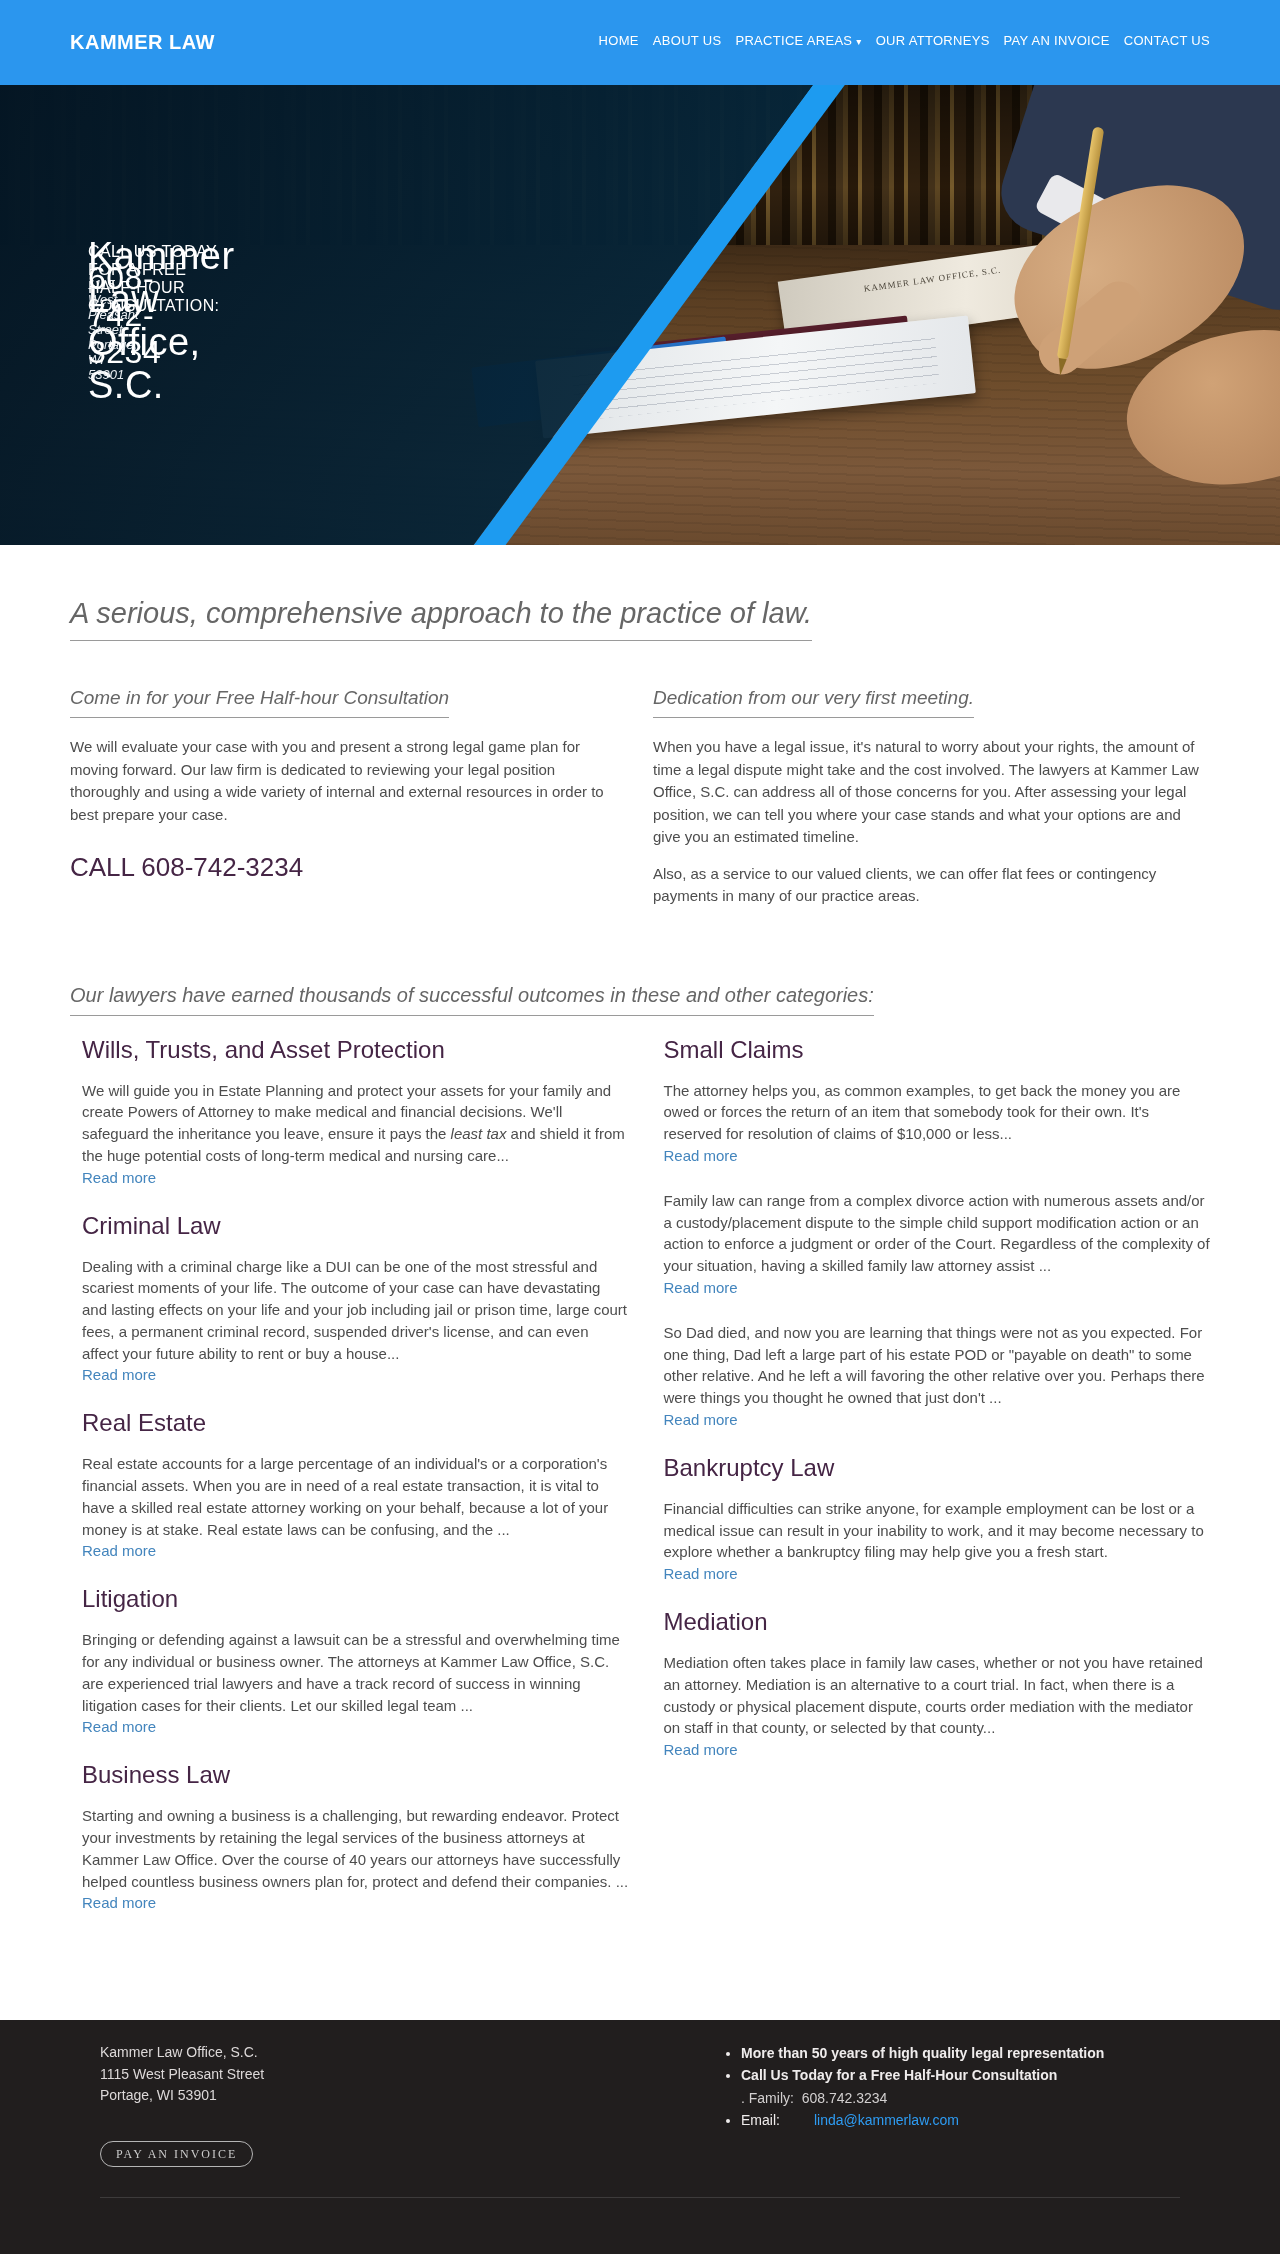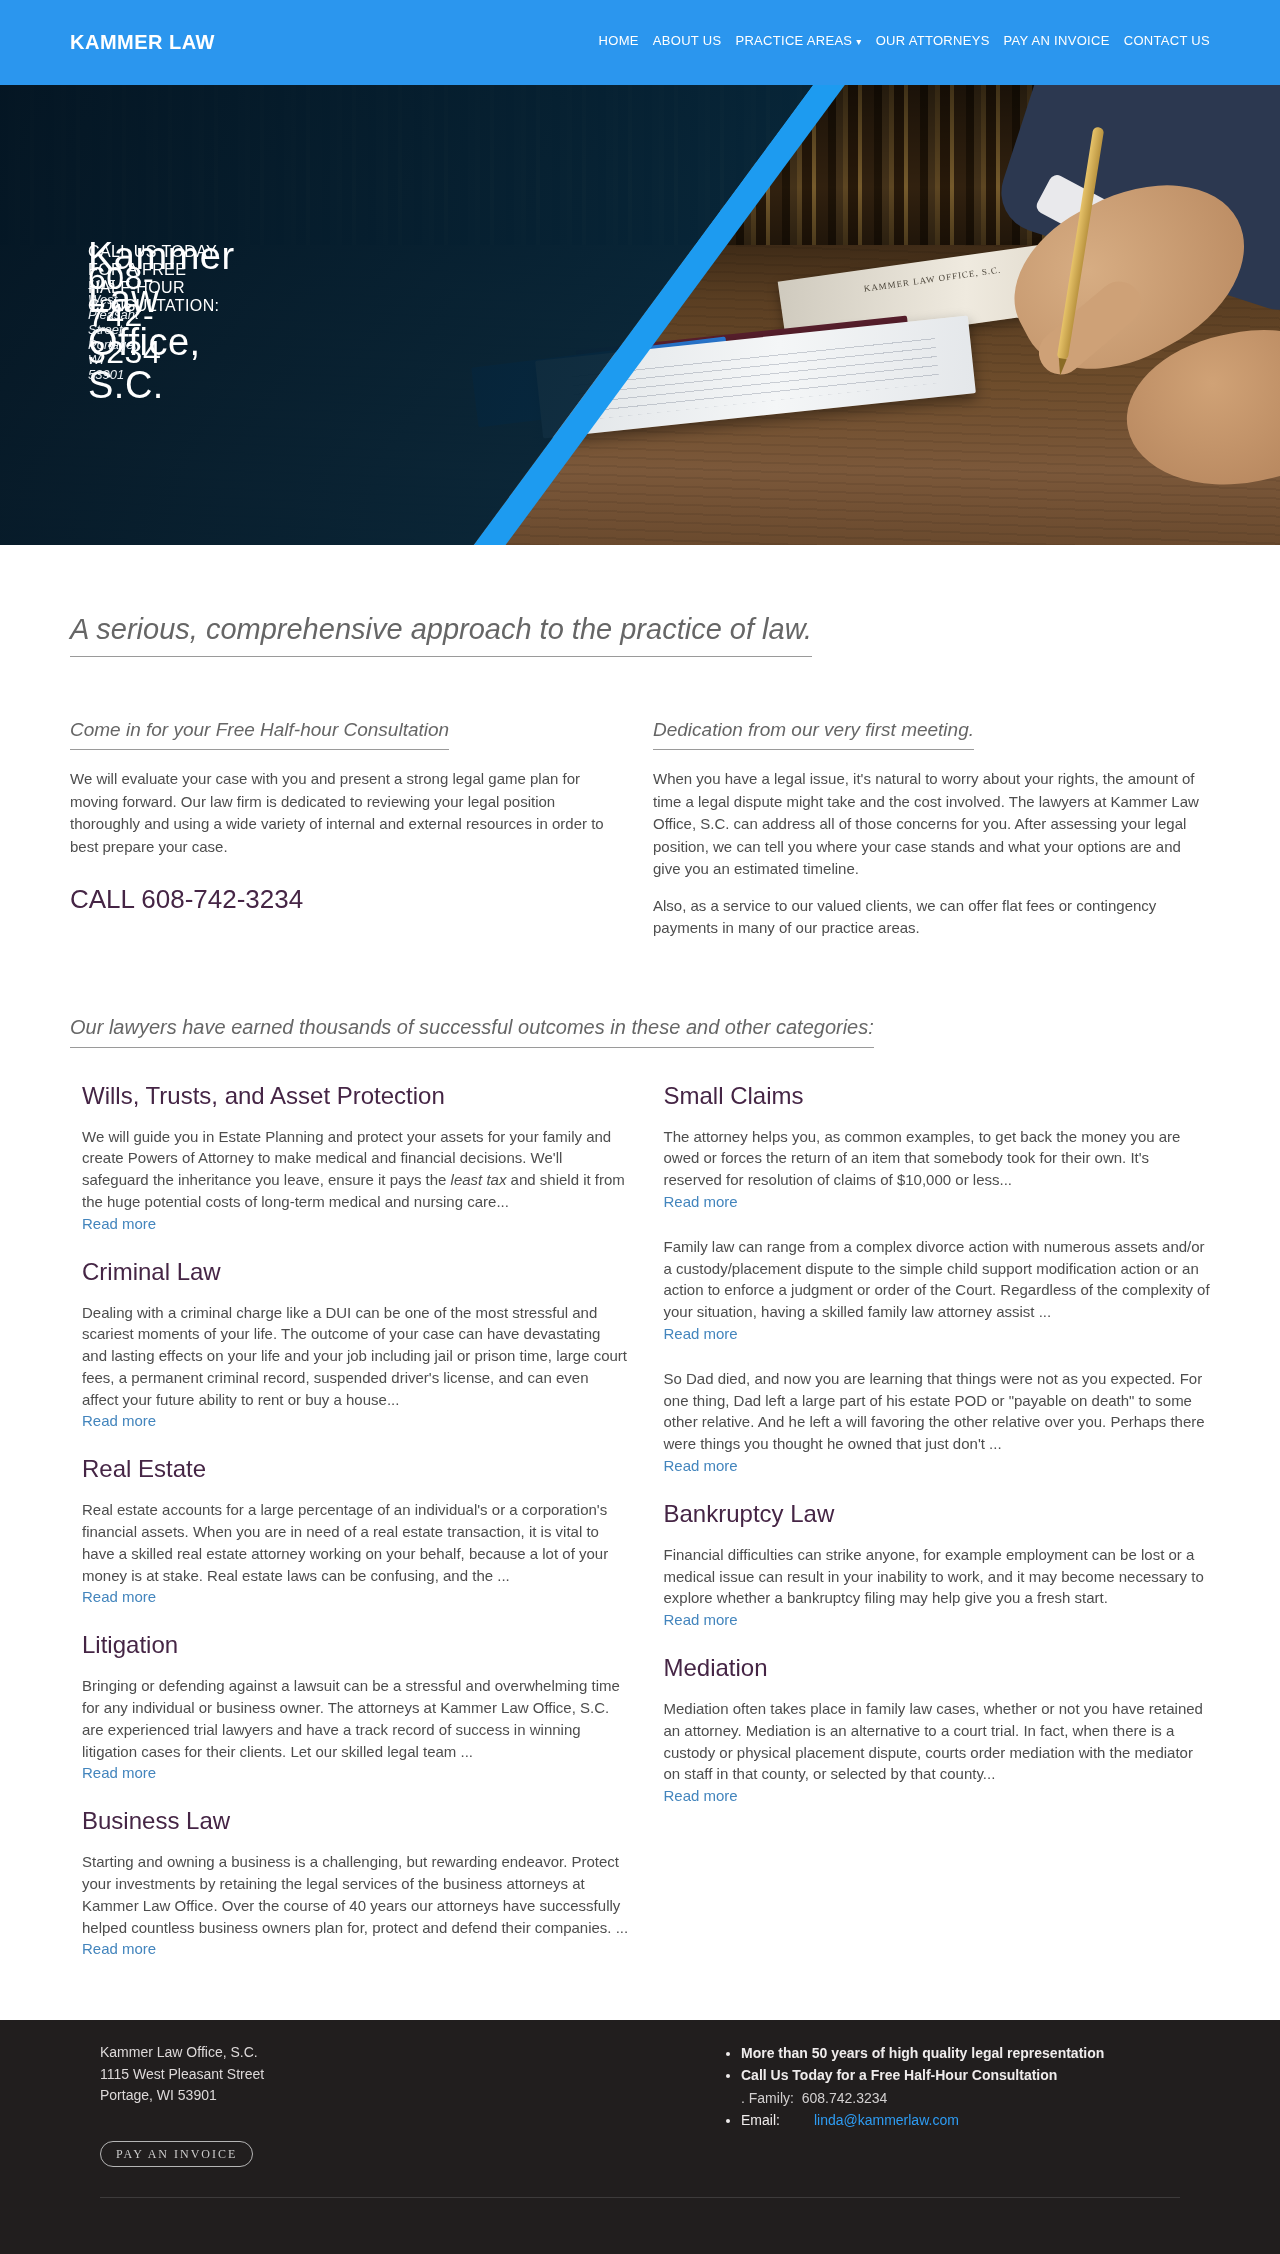--- a/index.html
+++ b/index.html
@@ -76,39 +76,39 @@
     clip-path:polygon(0 0, 63.5% 0, 37% 100%, 0 100%);
   }
   .hero-text { position:absolute; left:88px; top:150px; color:#ffffff; }
   .hero-title { font-size:38px; font-weight:normal; letter-spacing:.5px; }
   .hero-address { margin-top:42px; font-size:13px; font-style:italic; color:#e9eef2; }
   .hero-callline { margin-top:8px; font-size:16px; letter-spacing:.4px; color:#ffffff; }
   .hero-phone { margin-top:25px; font-size:32px; letter-spacing:.5px; }
 
   
   main { min-height:1475px; padding-top:52px; }
-  .rule { border-bottom:1px solid #9a9a9a;margin-top:16px; }
+  .rule { border-bottom:1px solid #9a9a9a; }
   h1.lede {
     font-size:29px; font-style:italic; font-weight:normal; color:#666;
     display:inline-block; padding-bottom:10px;
   }
   .two-col { display:flex; gap:26px; margin-top:46px; }
   .col { flex:1; }
   h2.colhead {
     font-size:19px; font-style:italic; font-weight:normal; color:#666;
     display:inline-block; padding-bottom:8px; margin-bottom:18px;
   }
   .col p { font-size:15px; line-height:1.5; color:#4d4d4d; margin-bottom:14px; }
   .call-big { margin-top:26px; font-size:26px; color:#452545; }
 
   h2.cats {
     margin-top:62px; font-size:20px; font-style:italic; font-weight:normal; color:#666;
     display:inline-block; padding-bottom:8px;
   }
-  .cat-grid { display:flex; gap:23px; margin-top:34px; }
+  .cat-grid { display:flex; gap:23px; margin-top:20px; }
   .cat-col { flex:1; }
   .cat-item { margin-bottom:26px; padding-left:12px; }
   .cat-item h3 { font-size:24px; font-weight:normal; color:#452545; margin-bottom:16px; }
   .cat-item p { font-size:15px; line-height:1.45; color:#4d4d4d; }
   .cat-item .em { font-style:italic; }
   a.readmore { display:block; font-size:15px; color:#4385bd; text-decoration:none; margin-top:2px; }
 
   
   footer { background:#211e1e; min-height:234px; color:#d6d2d2; padding-top:22px; }
   .footer-cols { display:flex; }

